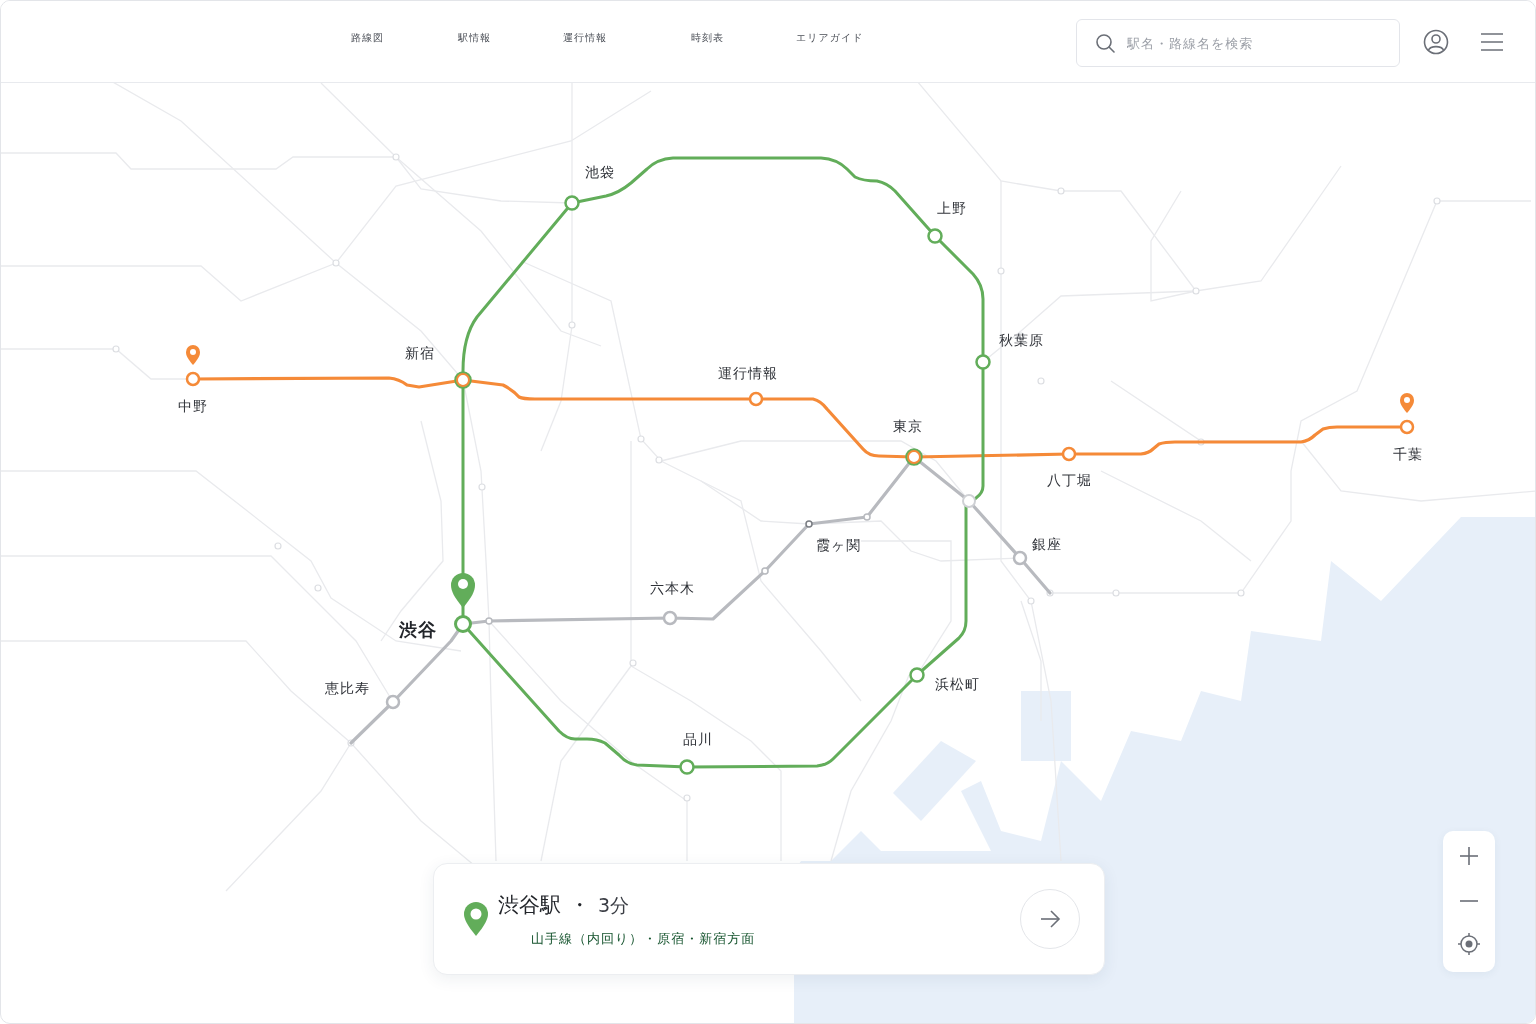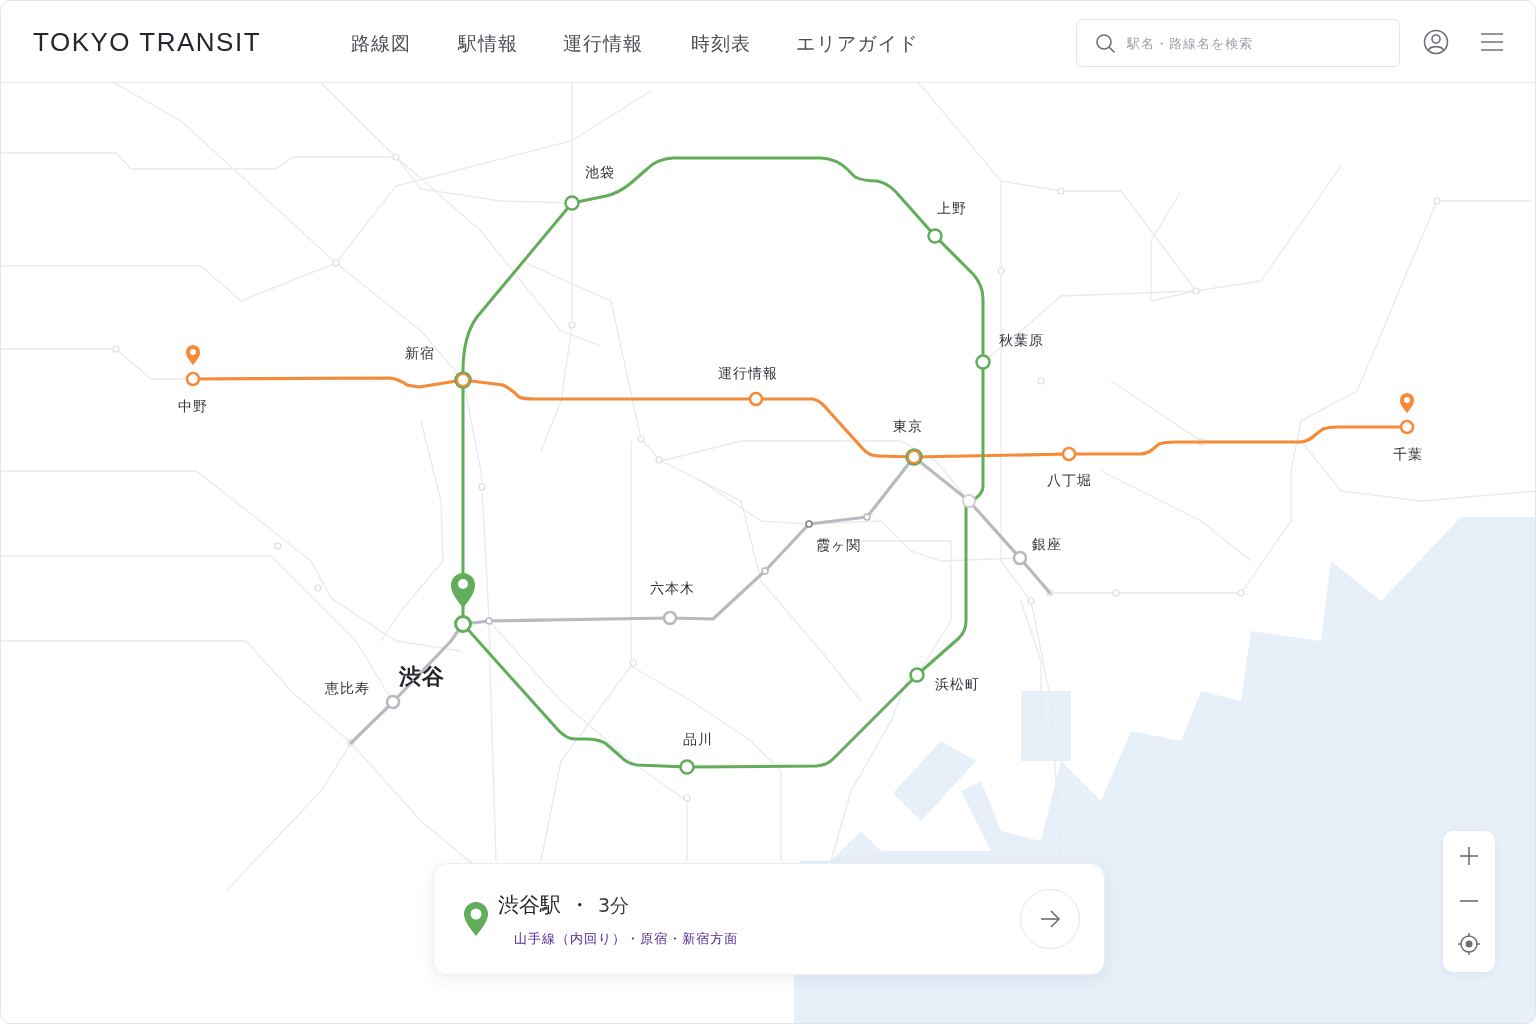--- a/index.html
+++ b/index.html
@@ -4,59 +4,58 @@
 <style>
   * { box-sizing: border-box; margin: 0; padding: 0; }
   html, body { width: 1536px; height: 1024px; overflow: hidden; background: #fff; }
   body { font-family: "DejaVu Sans", "Liberation Sans", sans-serif; color: #2a2d33; position: relative; }
   .frame { position: absolute; inset: 0; border: 1px solid #e3e5e9; border-radius: 10px; overflow: hidden; background: #fff; }
 
   
   .header { position: absolute; left: 0; top: 0; width: 1536px; height: 82px; background: #fff; border-bottom: 1px solid #e8eaee; z-index: 5; }
   .logo { position: absolute; left: 32px; top: 26px; font-family: "Liberation Sans", sans-serif; font-size: 26px; letter-spacing: 1.5px; color: #22262d; font-weight: 400; }
   .nav { position: absolute; top: 30px; left: 0; }
-  .nav-item { position: absolute; top: 0; font-size: 19px; color: #4a4e56; white-space: nowrap; letter-spacing: 1px; cursor: pointer; }
+  .nav-item { position: absolute; top: 0; font-size: 10px; color: #4a4e56; white-space: nowrap; letter-spacing: 1px; cursor: pointer; }
   .search { position: absolute; left: 1075px; top: 18px; width: 324px; height: 48px; border: 1px solid #e3e5ea; border-radius: 6px; background: #fff; }
   .search svg { position: absolute; left: 18px; top: 13px; }
   .search input { position: absolute; left: 50px; top: 10px; width: 260px; height: 26px; border: none; outline: none; font-size: 13px; color: #333; background: transparent; font-family: "DejaVu Sans", sans-serif; letter-spacing: 1px; }
   .search input::placeholder { color: #9a9ea6; }
   .hdr-icon { position: absolute; top: 27px; cursor: pointer; }
 
   
   .map { position: absolute; left: 0; top: 82px; width: 1368px; height: 942px; }
   .map svg { position: absolute; left: 0; top: 0; }
   .st-label { position: absolute; font-size: 14px; color: #2f3238; white-space: nowrap; letter-spacing: 1px; }
-  .st-label.big { font-size: 22px; font-weight: bold; color: #22252a; margin-top: 44px; }
+  .st-label.big { font-size: 18px; font-weight: bold; color: #22252a; }
 
   
   .legend { position: absolute; left: 32px; top: 808px; width: 196px; height: 151px; background: #fff; border: 1px solid #eceef1; border-radius: 12px; box-shadow: 0 2px 8px rgba(0,0,0,0.05); z-index: 4; }
   .legend-row { position: absolute; left: 24px; height: 20px; display: flex; align-items: center; }
   .legend-swatch { width: 40px; height: 3px; border-radius: 2px; margin-right: 18px; }
   .legend-label { font-size: 15px; color: #3a3d44; letter-spacing: 1px; }
 
   
   .card { position: absolute; left: 432px; top: 862px; width: 672px; height: 112px; background: #fff; border: 1px solid #eceef1; border-radius: 14px; box-shadow: 0 4px 16px rgba(40,60,90,0.08); z-index: 4; }
   .card-pin { position: absolute; left: 28px; top: 36px; }
   .card-title { position: absolute; left: 64px; top: 27px; font-size: 21px; color: #22252a; white-space: nowrap; }
   .card-title .sep { margin: 0 8px; }
   .card-title .time { font-size: 19px; color: #3a3d44; }
-  .card-sub { position: absolute; left: 80px; top: 66px; font-size: 13px; color: #4c1d95; letter-spacing: 1px; white-space: nowrap; }
+  .card-sub { position: absolute; left: 97px; top: 66px; font-size: 13px; color: #14532d; letter-spacing: 1px; white-space: nowrap; }
   .card-go { position: absolute; left: 586px; top: 25px; width: 60px; height: 60px; border-radius: 50%; border: 1px solid #e4e6ea; background: #fff; display: flex; align-items: center; justify-content: center; cursor: pointer; }
 
   
   .zoomctl { position: absolute; left: 1442px; top: 830px; width: 52px; height: 141px; background: #fff; border-radius: 10px; box-shadow: 0 2px 8px rgba(40,60,90,0.06); z-index: 4; }
   .zbtn { position: absolute; left: 0; width: 52px; height: 40px; display: flex; align-items: center; justify-content: center; cursor: pointer; }
 </style>
 </head>
 <body>
 
 <div class="frame">
 
   <div class="header">
-    <div class="logo">TOKYO TRANSIT</div>
     <div class="nav">
       <span class="nav-item" style="left:350px">路線図</span>
       <span class="nav-item" style="left:457px">駅情報</span>
       <span class="nav-item" style="left:562px">運行情報</span>
       <span class="nav-item" style="left:690px">時刻表</span>
       <span class="nav-item" style="left:795px">エリアガイド</span>
     </div>
     <div class="search">
       <svg width="22" height="22" viewBox="0 0 22 22">
         <circle cx="9" cy="9" r="7" fill="none" stroke="#6b6f77" stroke-width="1.6"></circle>

